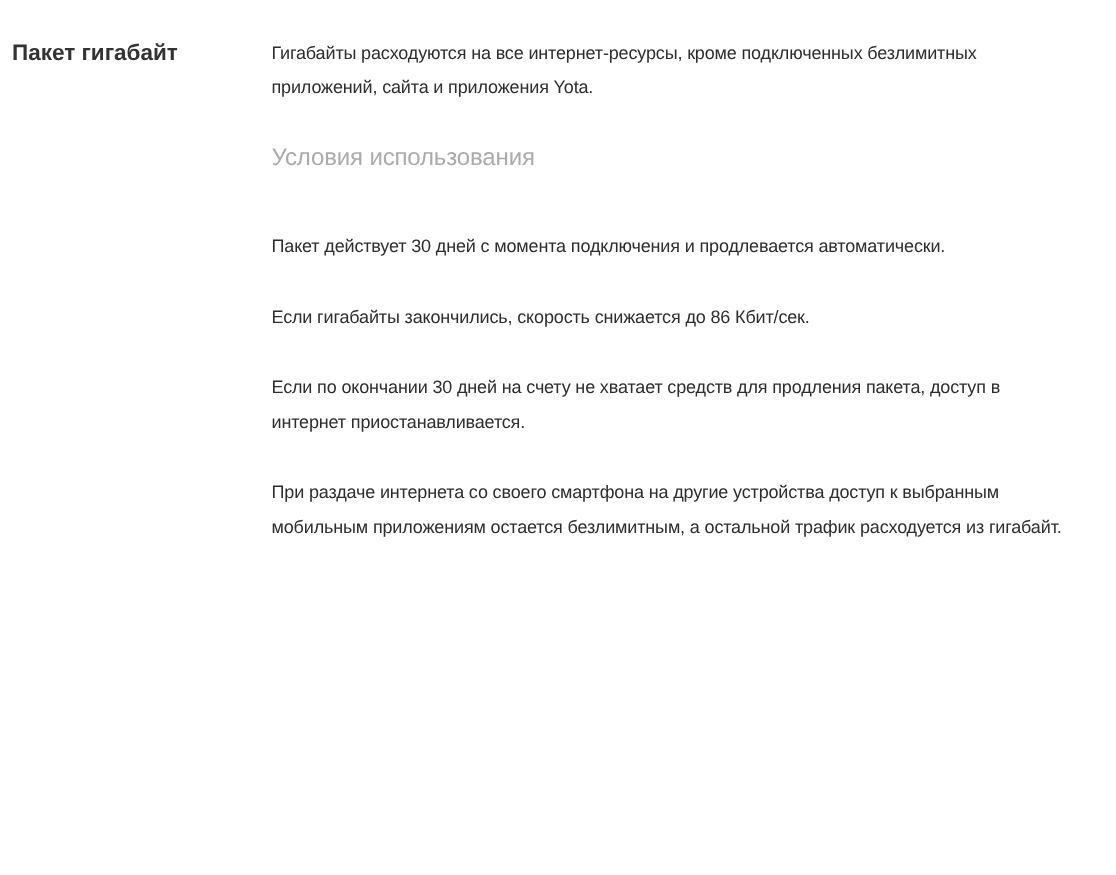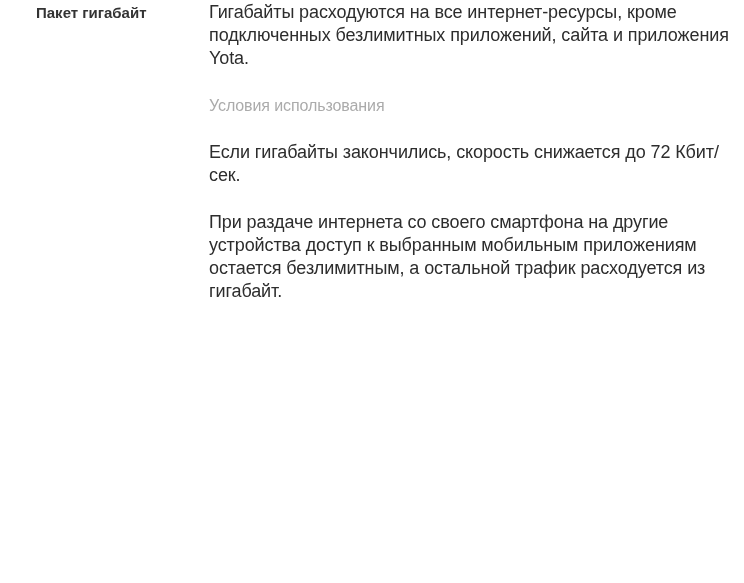--- a/index.html
+++ b/index.html
@@ -7,61 +7,62 @@
     width: 744px;
     height: 583px;
     background: #ffffff;
     font-family: "Liberation Sans", sans-serif;
     overflow: hidden;
   }
   .page {
     display: flex;
     width: 744px;
     height: 583px;
-    padding-top: 1px;
+    padding-top: 24px;
     background: #ffffff;
-    justify-content: flex-end;
   }
   .label-col {
     width: 181px;
     flex: 0 0 181px;
     padding-left: 8px;
   }
   .row-label {
     font-size: 15px;
     font-weight: bold;
     color: #333333;
     line-height: 23px;
   }
   .content-col {
     width: 535px;
     flex: 0 0 535px;
   }
   .para {
-    font-size: 18px;
+    font-size: 12px;
     line-height: 23px;
     color: #2d2d2d;
     margin-bottom: 24px;
     letter-spacing: -0.1px;
   }
   .section-heading {
     font-size: 16px;
     line-height: 23px;
     color: #ababab;
-    margin-bottom: 24px;
+    margin-bottom: 36px;
     font-weight: normal;
     letter-spacing: -0.1px;
   }
 </style>
 </head>
 <body>
 
 <div class="page">
   <div class="label-col">
     <div class="row-label">Пакет гигабайт</div>
   </div>
   <div class="content-col">
     <p class="para">Гигабайты расходуются на все интернет-ресурсы, кроме подключенных безлимитных приложений, сайта и приложения Yota.</p>
     <h3 class="section-heading">Условия использования</h3>
-    <p class="para">Если гигабайты закончились, скорость снижается до 72 Кбит/сек.</p>
+    <p class="para">Пакет действует 30 дней с момента подключения и продлевается автоматически.</p>
+    <p class="para">Если гигабайты закончились, скорость снижается до 86 Кбит/сек.</p>
+    <p class="para">Если по окончании 30 дней на счету не хватает средств для продления пакета, доступ в интернет приостанавливается.</p>
     <p class="para">При раздаче интернета со своего смартфона на другие устройства доступ к выбранным мобильным приложениям остается безлимитным, а остальной трафик расходуется из гигабайт.</p>
   </div>
 </div>
 
 </body></html>

